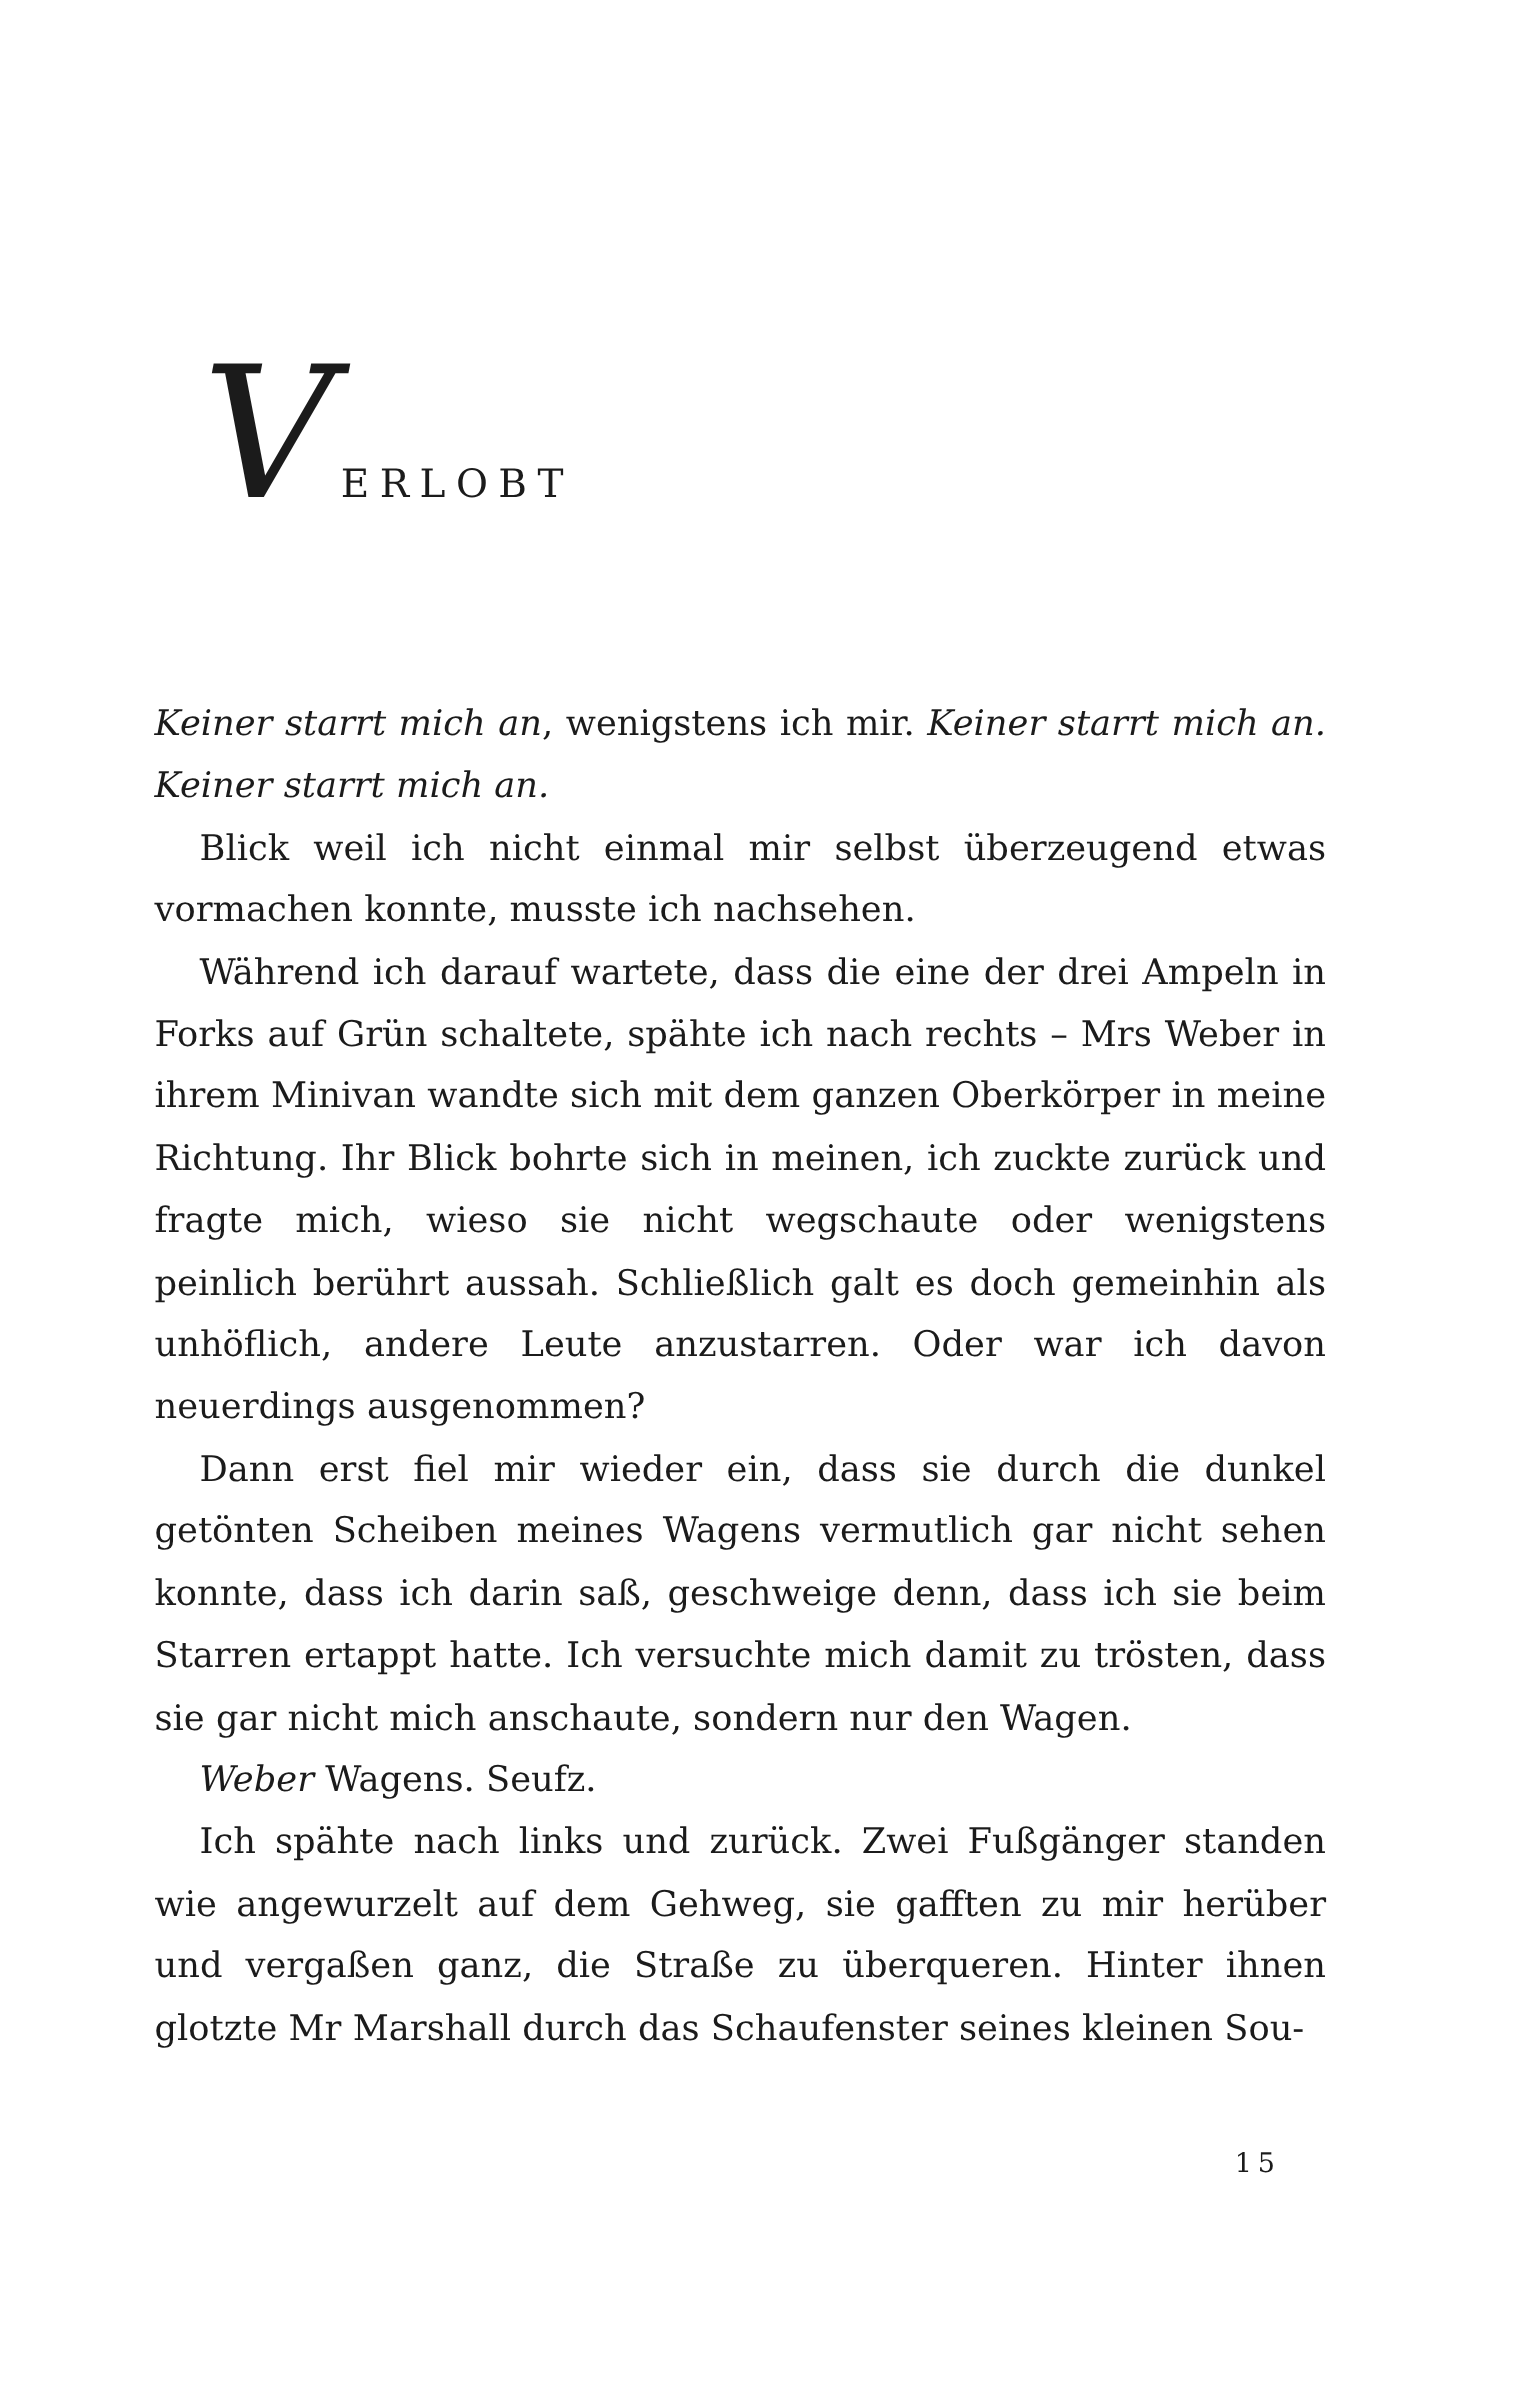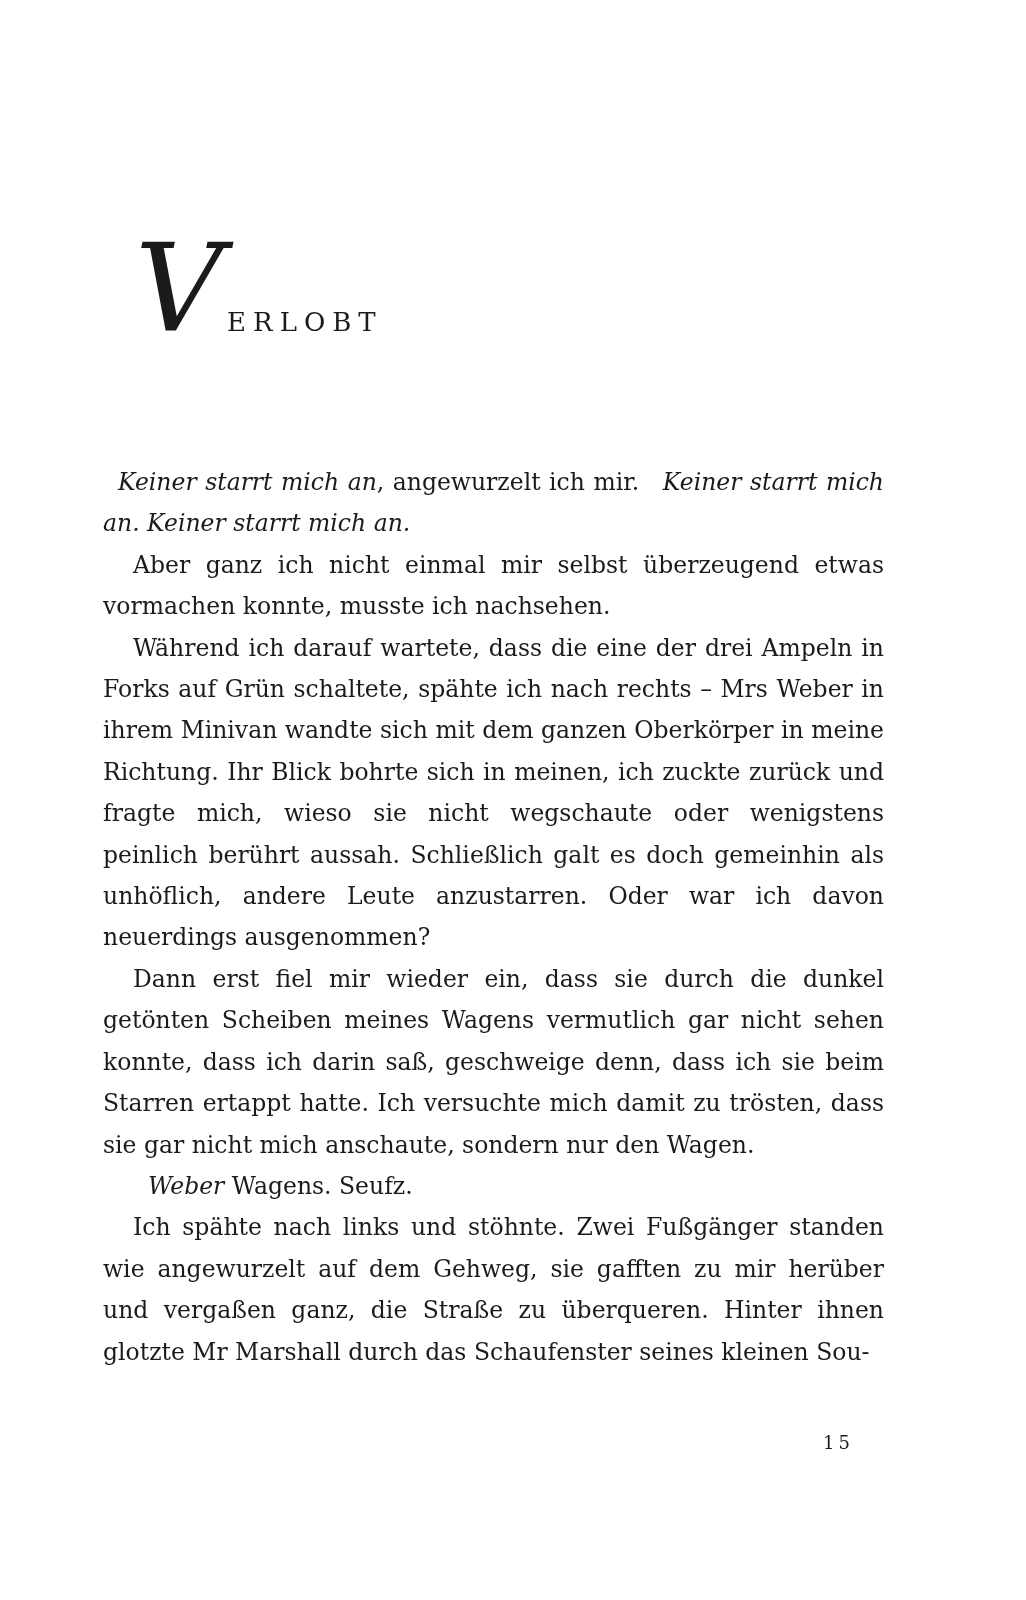--- a/index.html
+++ b/index.html
@@ -53,46 +53,45 @@
   }
   .para {
     margin: 0;
     padding: 0;
   }
   .para.indent {
     text-indent: 30px;
   }
   .para em {
     font-style: italic;
-    margin-left: 15px;
   }
   .folio {
     position: absolute;
     top: 1432px;
     right: 172px;
     font-size: 18px;
     letter-spacing: 4px;
   }
 </style>
 </head>
 <body>
 
 <div class="page">
 
   <header class="chapter-heading">
     <span class="drop-initial">V</span><span class="chapter-title">ERLOBT</span>
   </header>
 
   <main class="body-text">
 
-  <p class="para"><em>Keiner starrt mich an</em><span>, angewurzelt ich mir. </span><em>Keiner starrt mich an. Keiner starrt mich an.</em></p>
-      <p class="para indent"><span>Aber ganz ich nicht einmal mir selbst überzeugend etwas vormachen konnte, musste ich nachsehen.</span></p>
+  <p class="para"><em>Keiner starrt mich an</em><span>, wenigstens ich mir. </span><em>Keiner starrt mich an. Keiner starrt mich an.</em></p>
+      <p class="para indent"><span>Blick weil ich nicht einmal mir selbst überzeugend etwas vormachen konnte, musste ich nachsehen.</span></p>
       <p class="para indent"><span>Während ich darauf wartete, dass die eine der drei Ampeln in Forks auf Grün schaltete, spähte ich nach rechts – Mrs Weber in ihrem Minivan wandte sich mit dem ganzen Oberkörper in meine Richtung. Ihr Blick bohrte sich in meinen, ich zuckte zurück und fragte mich, wieso sie nicht wegschaute oder wenigstens peinlich berührt aussah. Schließlich galt es doch gemeinhin als unhöflich, andere Leute anzustarren. Oder war ich davon neuerdings ausgenommen?</span></p>
       <p class="para indent"><span>Dann erst fiel mir wieder ein, dass sie durch die dunkel getönten Scheiben meines Wagens vermutlich gar nicht sehen konnte, dass ich darin saß, geschweige denn, dass ich sie beim Starren ertappt hatte. Ich versuchte mich damit zu trösten, dass sie gar nicht mich anschaute, sondern nur den Wagen.</span></p>
       <p class="para indent"><em>Weber</em><span> Wagens. Seufz.</span></p>
-      <p class="para indent"><span>Ich spähte nach links und stöhnte. Zwei Fußgänger standen wie angewurzelt auf dem Gehweg, sie gafften zu mir herüber und vergaßen ganz, die Straße zu überqueren. Hinter ihnen glotzte Mr Marshall durch das Schaufenster seines kleinen Sou-</span></p>
+      <p class="para indent"><span>Ich spähte nach links und zurück. Zwei Fußgänger standen wie angewurzelt auf dem Gehweg, sie gafften zu mir herüber und vergaßen ganz, die Straße zu überqueren. Hinter ihnen glotzte Mr Marshall durch das Schaufenster seines kleinen Sou-</span></p>
     </main>
 
   <footer>
     <span class="folio">15</span>
   </footer>
 
 </div>
 
 </body></html>

